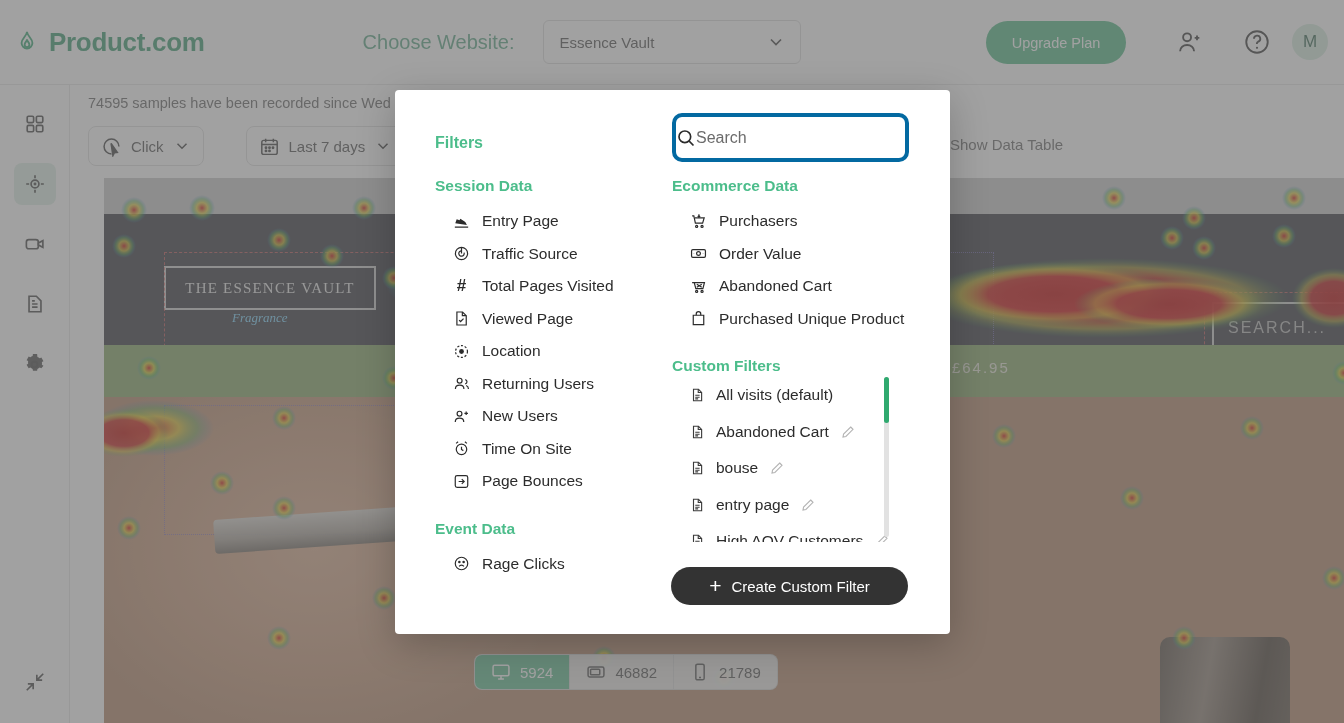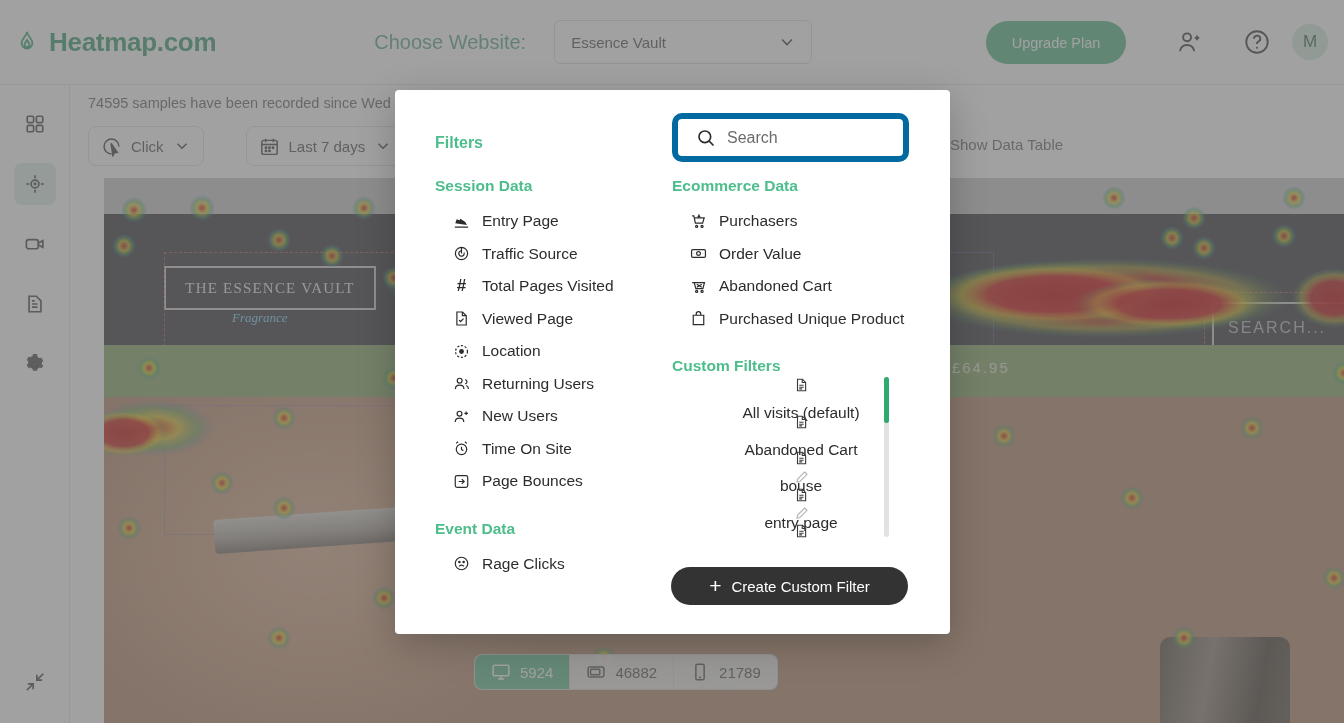--- a/index.html
+++ b/index.html
@@ -173,22 +173,22 @@
     background: #ffffff; border-radius: 4px;
     box-shadow: 0 10px 38px rgba(0,0,0,0.22);
     overflow: hidden;
   }
   .m-title {
     position: absolute; left: 40px; top: 44px;
     font-size: 16px; font-weight: 700; color: #4cbd8b;
   }
   .m-search {
     position: absolute; left: 277px; top: 23px; width: 237px; height: 49px;
-    border: 6px solid #0369a1; border-radius: 10px;
-    display: flex; align-items: center; gap: 11px; padding-left: 18px;
+    border: 4px solid #0369a1; border-radius: 10px;
+    display: flex; align-items: center; 
   }
   .m-search svg { width: 20px; height: 20px; color: #2b2b2b; }
   .m-search span { font-size: 16px; color: #6b6b6b; }
 
   .col-left { position: absolute; left: 40px; top: 87px; width: 220px; }
   .col-right { position: absolute; left: 277px; top: 87px; width: 240px; }
 
   .grp-title { font-size: 15.5px; font-weight: 700; color: #4cbd8b; margin-bottom: 10px; }
   .grp-title.spaced { margin-top: 22px; }
 
@@ -200,21 +200,21 @@
   .f-item svg { width: 17px; height: 17px; color: #2c2c2c; flex: none; }
   .f-item .hash { font-size: 17px; font-weight: 600; width: 17px; text-align: center; }
 
   .cf-scroll {
     position: absolute; left: 277px; top: 287px; width: 240px; height: 165px;
     overflow: hidden;
   }
   .cf-item {
     display: flex; align-items: center; gap: 11px;
     height: 36.5px; padding-left: 18px;
-    font-size: 15.5px; color: #2c2c2c; font-weight: 500; flex-direction: column;
+    font-size: 15.5px; color: #2c2c2c; font-weight: 500;
   }
   .cf-item svg.file { width: 15px; height: 16px; color: #3a3a3a; flex: none; }
   .cf-item svg.pencil { width: 14px; height: 14px; color: #b4b4b4; margin-left: 1px; flex: none; }
   .cf-track {
     position: absolute; left: 489px; top: 287px; width: 5px; height: 160px;
     background: #e2e2e2; border-radius: 3px;
   }
   .cf-thumb {
     position: absolute; left: 0; top: 0; width: 5px; height: 46px;
     background: #2fa96f; border-radius: 3px;
@@ -234,21 +234,21 @@
 <div id="app">
 
   <div class="bg-layer">
 
     <div class="topbar">
       <div class="logo-wrap">
         <svg class="logo-mark" viewBox="0 0 24 24" fill="none" stroke="currentColor" stroke-width="1.7">
           <path d="M12 2.5c0 4-5 6-5 10.5a5 5 0 0 0 10 0C17 8.5 12 6.5 12 2.5z"></path>
           <path d="M12 9.5c0 2-2.2 2.8-2.2 5a2.2 2.2 0 0 0 4.4 0c0-2.2-2.2-3-2.2-5z"></path>
         </svg>
-        <div class="logo-text">Heatmap.com</div>
+        <div class="logo-text">Product.com</div>
       </div>
       <div class="choose-label">Choose Website:</div>
       <div class="site-select">
         <span class="val">Essence Vault</span>
         <svg class="chev" viewBox="0 0 24 24" fill="none" stroke="currentColor" stroke-width="2">
             <path d="M6 9l6 6 6-6"></path>
           </svg>
       </div>
       <div class="upgrade-btn">
         <span>Upgrade Plan</span>

